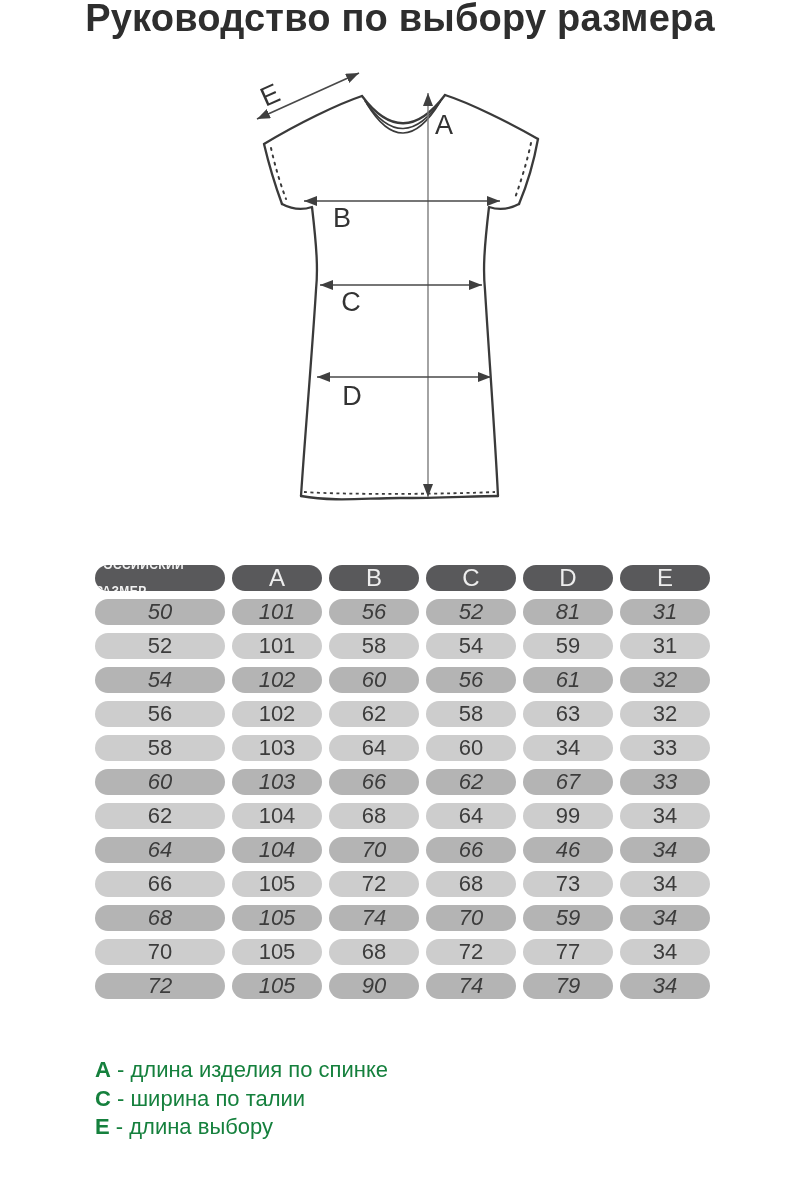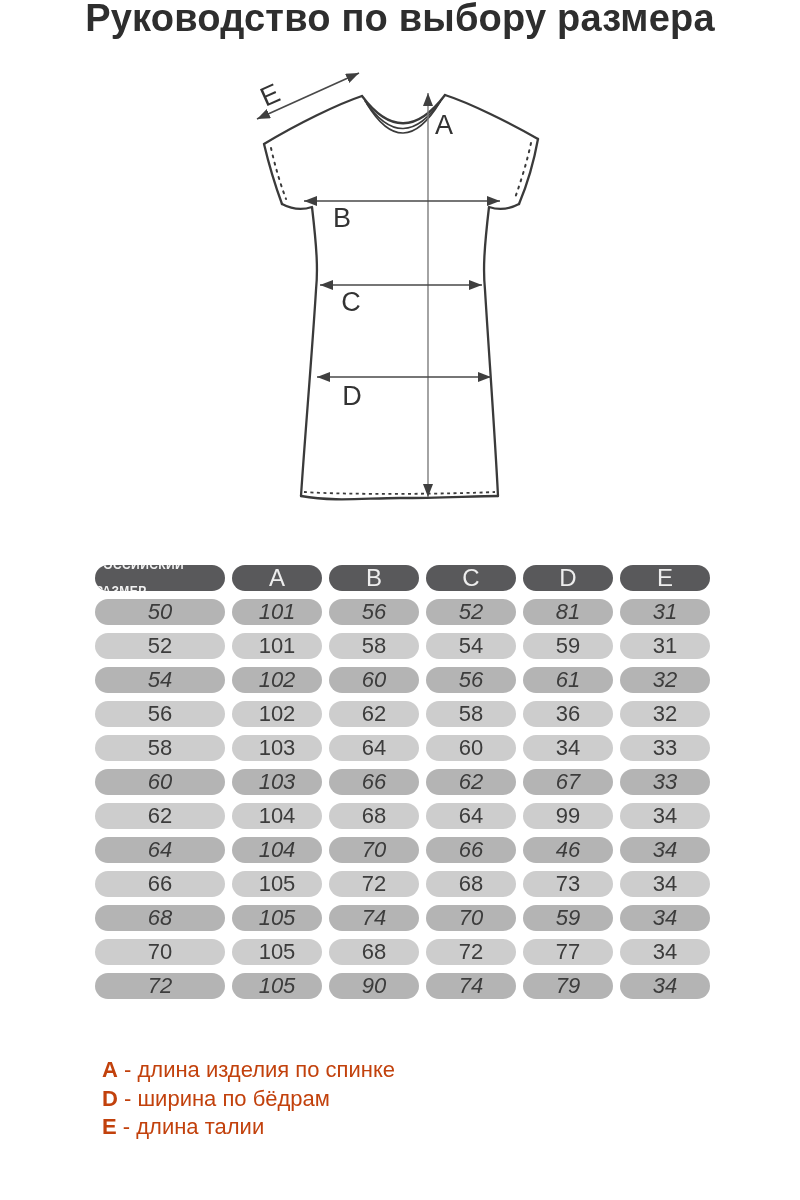--- a/index.html
+++ b/index.html
@@ -40,22 +40,22 @@
   }
   .thead{margin-bottom:8px;}
   .thead .pill{background:#59595b;color:#ededed;}
   .hcell{font-size:24px;line-height:26px;font-weight:400;}
   .hcell.size-h{font-size:12px;font-weight:bold;letter-spacing:0.4px;color:#f2f2f2;}
   .drow .pill{color:#3c3c3c;font-size:22px;line-height:26px;}
   .drow.shade-dark .pill{background:#b4b4b4;font-style:italic;}
   .drow.shade-light .pill{background:#cdcdcd;}
   
   .legend{
-    position:absolute;left:102px;top:1056px;width:650px;
-    color:#c2410c;font-size:22px;line-height:28.5px;
+    position:absolute;left:95px;top:1056px;width:650px;
+    color:#15803d;font-size:22px;line-height:28.5px;
   }
   .legend-line b{font-weight:bold;}
   .legend .sep,.legend .txt{white-space:pre;font-weight:normal;}
   
   .outline{fill:none;stroke:#3a3a3a;stroke-width:2.3;stroke-linecap:round;stroke-linejoin:round;}
   .collarline{fill:none;stroke:#3a3a3a;stroke-width:1.6;stroke-linecap:round;}
   .stitch{fill:none;stroke:#3a3a3a;stroke-width:2;stroke-linecap:round;stroke-dasharray:2 5.5;}
   .hemstitch{fill:none;stroke:#3a3a3a;stroke-width:1.8;stroke-linecap:butt;stroke-dasharray:3 3.5;}
   .measure{fill:none;stroke:#494949;stroke-width:1.7;}
   .measure-a{fill:none;stroke:#7d7d7d;stroke-width:1.4;}
@@ -140,21 +140,21 @@
         <div class="pill">60</div>
         <div class="pill">56</div>
         <div class="pill">61</div>
         <div class="pill">32</div>
       </div>
       <div class="trow drow shade-light">
         <div class="pill">56</div>
         <div class="pill">102</div>
         <div class="pill">62</div>
         <div class="pill">58</div>
-        <div class="pill">36</div>
+        <div class="pill">63</div>
         <div class="pill">32</div>
       </div>
       <div class="trow drow shade-light">
         <div class="pill">58</div>
         <div class="pill">103</div>
         <div class="pill">64</div>
         <div class="pill">60</div>
         <div class="pill">34</div>
         <div class="pill">33</div>
       </div>
@@ -211,17 +211,17 @@
         <div class="pill">105</div>
         <div class="pill">90</div>
         <div class="pill">74</div>
         <div class="pill">79</div>
         <div class="pill">34</div>
       </div>
   </div>
 
   <div class="legend">
     <div class="legend-line"><b>A</b><span class="sep"> - </span><span class="txt">длина изделия по спинке</span></div>
-      <div class="legend-line"><b>D</b><span class="sep"> - </span><span class="txt">ширина по бёдрам</span></div>
-      <div class="legend-line"><b>E</b><span class="sep"> - </span><span class="txt">длина талии</span></div>
+      <div class="legend-line"><b>C</b><span class="sep"> - </span><span class="txt">ширина по талии</span></div>
+      <div class="legend-line"><b>E</b><span class="sep"> - </span><span class="txt">длина выбору</span></div>
   </div>
 
 </div>
 
 </body></html>

